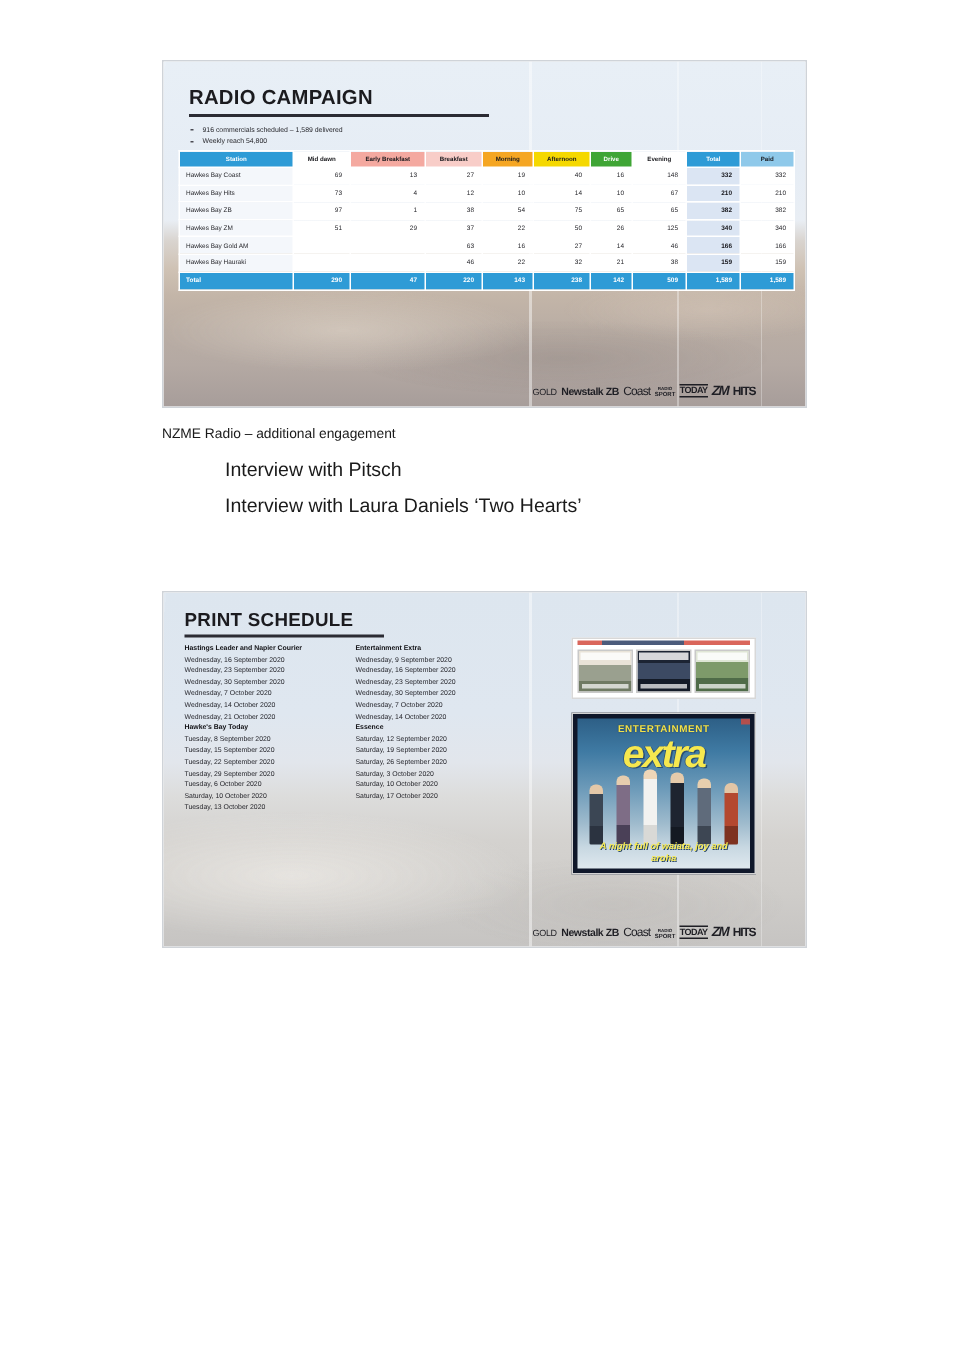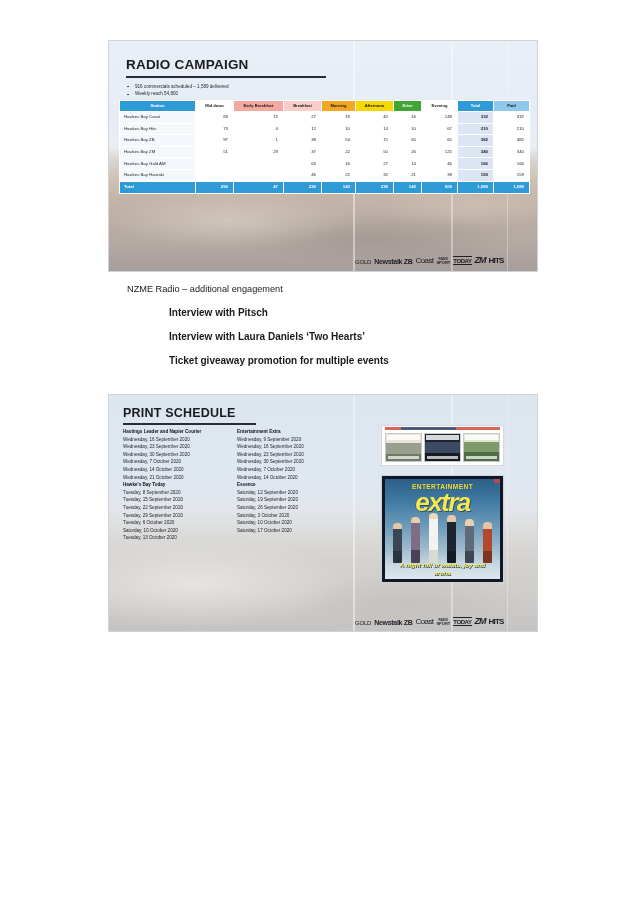--- a/index.html
+++ b/index.html
@@ -370,24 +370,23 @@
   .body-text {
     position: absolute;
     font-family: "Liberation Sans", sans-serif;
     color: #1a1a1a;
   }
   .bt-head {
     font-size: 9.2px;
     line-height: 12px;
   }
   .bt-sub {
-    font-size: 10px;
+    font-size: 13px;
     line-height: 12px;
     margin-left: 42px;
-    font-weight: bold;
   }
   .bt-gap { height: 12px; }
 </style>
 </head>
 <body>
 
 <div class="page">
 
   <div class="slide" style="top:40px; height:232px;">
     <div class="slide-bg bg-radio"></div>
@@ -527,28 +526,27 @@
           <i>RADIO</i>
           <span>SPORT</span>
         </span>
         <span class="lg lg-today">TODAY</span>
         <span class="lg lg-zm">ZM</span>
         <span class="lg lg-hits">HITS</span>
       </div>
     </div>
   </div>
 
-  <div class="body-text" style="left:108px; top:283px; width:430px;margin-left:19px;">
+  <div class="body-text" style="left:108px; top:283px; width:430px;">
     <div class="bt-head">NZME Radio – additional engagement</div>
     <div class="bt-gap"></div>
     <div class="bt-sub">Interview with Pitsch</div>
     <div class="bt-gap"></div>
     <div class="bt-sub">Interview with Laura Daniels ‘Two Hearts’</div>
     <div class="bt-gap"></div>
-    <div class="bt-sub">Ticket giveaway promotion for multiple events</div>
   </div>
 
   <div class="slide" style="top:394px; height:238px;">
     <div class="slide-bg bg-print"></div>
     <div class="bg-seams"></div>
 
     <div class="slide-inner">
       <div class="slide-title" style="left:14px; top:11px; font-size:12.5px;">PRINT SCHEDULE</div>
       <div class="title-rule" style="left:14px; top:28px; width:133px;"></div>
 

